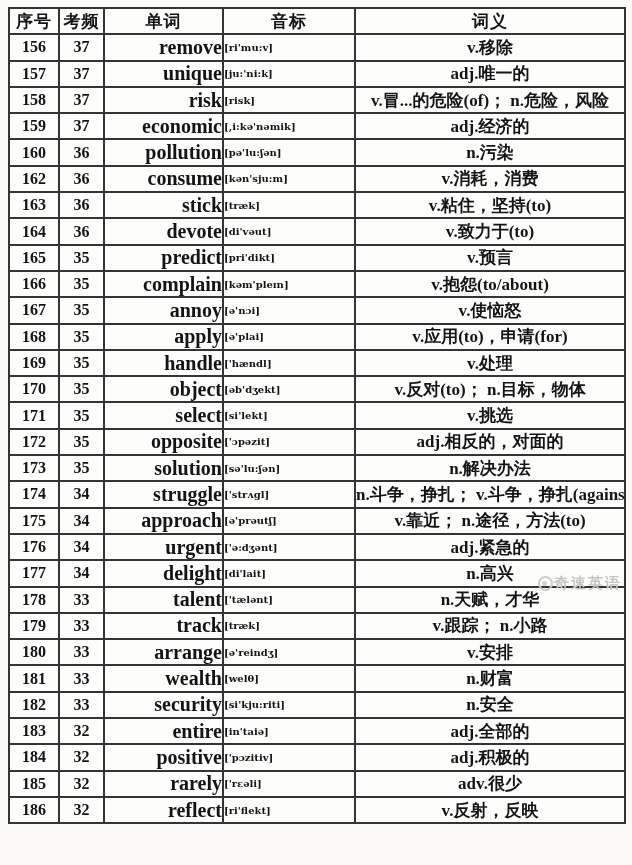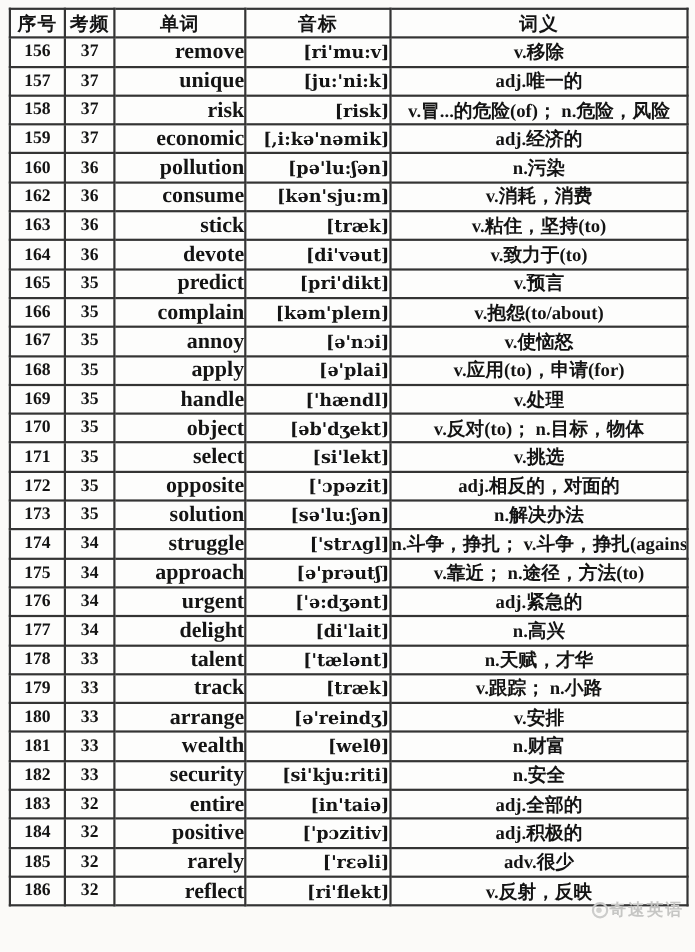--- a/index.html
+++ b/index.html
@@ -7,21 +7,21 @@
     padding: 0;
     width: 632px;
     height: 865px;
     background: #fbfaf8;
     overflow: hidden;
     font-family: "Liberation Serif", "DejaVu Serif", serif;
   }
   .page {
     position: relative;
     width: 632px;
-    height: 865px;
+    height: 611px;
   }
   table.vocab {
     position: absolute;
     left: 8px;
     top: 7px;
     width: 616px;
     border-collapse: collapse;
     table-layout: fixed;
     background: #fdfdfc;
   }
@@ -44,35 +44,34 @@
   td.c-no, td.c-freq {
     text-align: center;
     font-size: 16px;
   }
   td.c-word {
     text-align: right;
     padding-left: 13px;
     font-size: 20px;
   }
   td.c-phon {
-    text-align: right;
+    text-align: left;
     padding-left: 9px;
-    font-size: 16px;
+    font-size: 10px;
     font-family: "DejaVu Serif", "Liberation Serif", serif;
-    border-radius: 11px;
   }
   td.c-mean {
     text-align: center;
     padding-left: 6px;
     font-size: 17px;
   }
   .watermark {
     position: absolute;
     right: 10px;
-    bottom: 28px;
+    bottom: 18px;
     display: flex;
     align-items: center;
     gap: 1px;
     color: #c6c6c4;
     font-size: 15px;
     font-weight: bold;
     letter-spacing: 2px;
     font-family: "Liberation Sans", "DejaVu Sans", sans-serif;
     text-align: right;
   }

